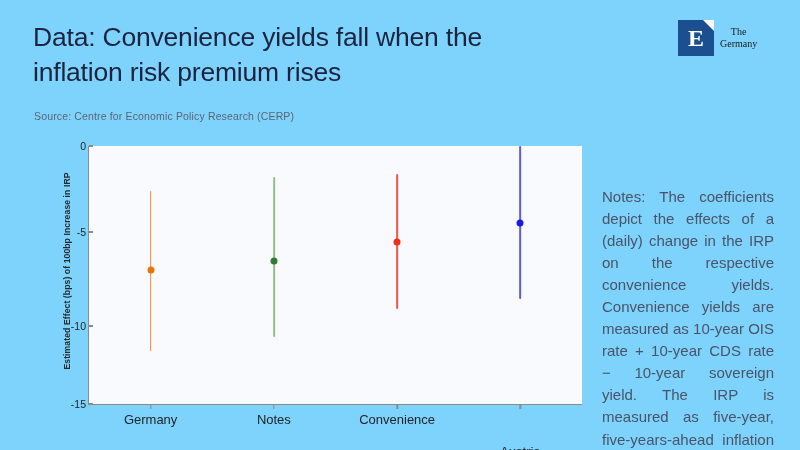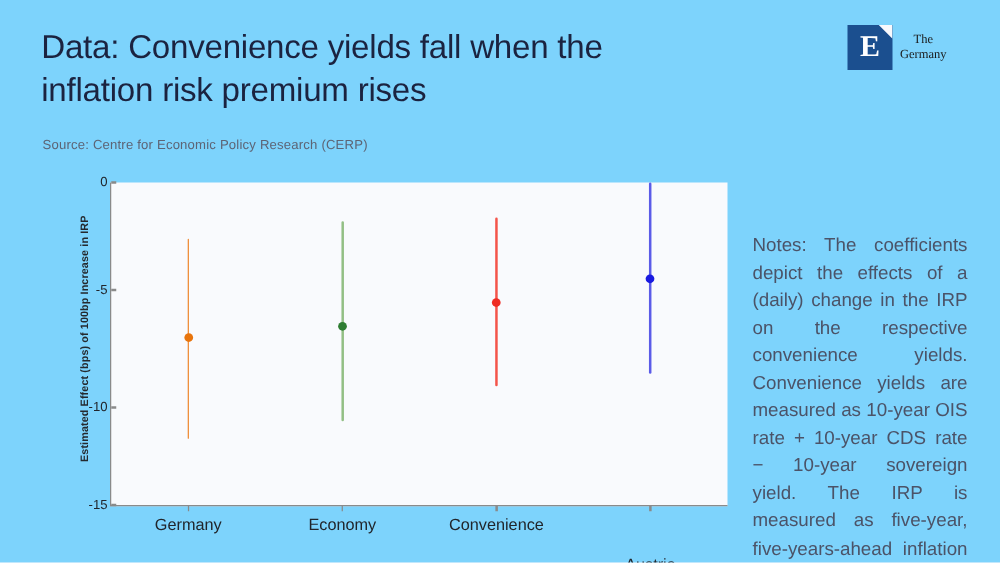--- a/index.html
+++ b/index.html
@@ -199,21 +199,21 @@
         </div>
         <div class="ytick" style="top: 258px;">
           <span class="tlabel">-15</span>
           <span class="tmark"></span>
         </div>
         <div class="xtick-mark" style="left: 61.625px;"></div>
         <div class="xtick-label" style="left: 61.625px;">Germany</div>
         <div class="errbar" style="left: 61.625px; top: 44.72px; height: 159.96px; background: rgb(239, 138, 51);"></div>
         <div class="dot" style="left: 61.625px; top: 123.84px; background: rgb(232, 116, 12);"></div>
         <div class="xtick-mark" style="left: 184.875px;"></div>
-        <div class="xtick-label" style="left: 184.875px;">Economy</div>
+        <div class="xtick-label" style="left: 184.875px;">Notes</div>
         <div class="errbar" style="left: 184.875px; top: 30.96px; height: 159.96px; background: rgb(147, 191, 133);"></div>
         <div class="dot" style="left: 184.875px; top: 115.24px; background: rgb(47, 125, 50);"></div>
         <div class="xtick-mark" style="left: 308.125px;"></div>
         <div class="xtick-label" style="left: 308.125px;">Convenience</div>
         <div class="errbar" style="left: 308.125px; top: 27.52px; height: 135.88px; background: rgb(244, 84, 74);"></div>
         <div class="dot" style="left: 308.125px; top: 96.32px; background: rgb(239, 43, 34);"></div>
         <div class="xtick-mark" style="left: 431.375px;"></div>
         <div class="xtick-label" style="left: 431.375px; margin-top: 32px;">Austria</div>
         <div class="errbar" style="left: 431.375px; top: 0px; height: 153.08px; background: rgb(91, 91, 232);"></div>
         <div class="dot" style="left: 431.375px; top: 77.4px; background: rgb(26, 26, 224);"></div>

